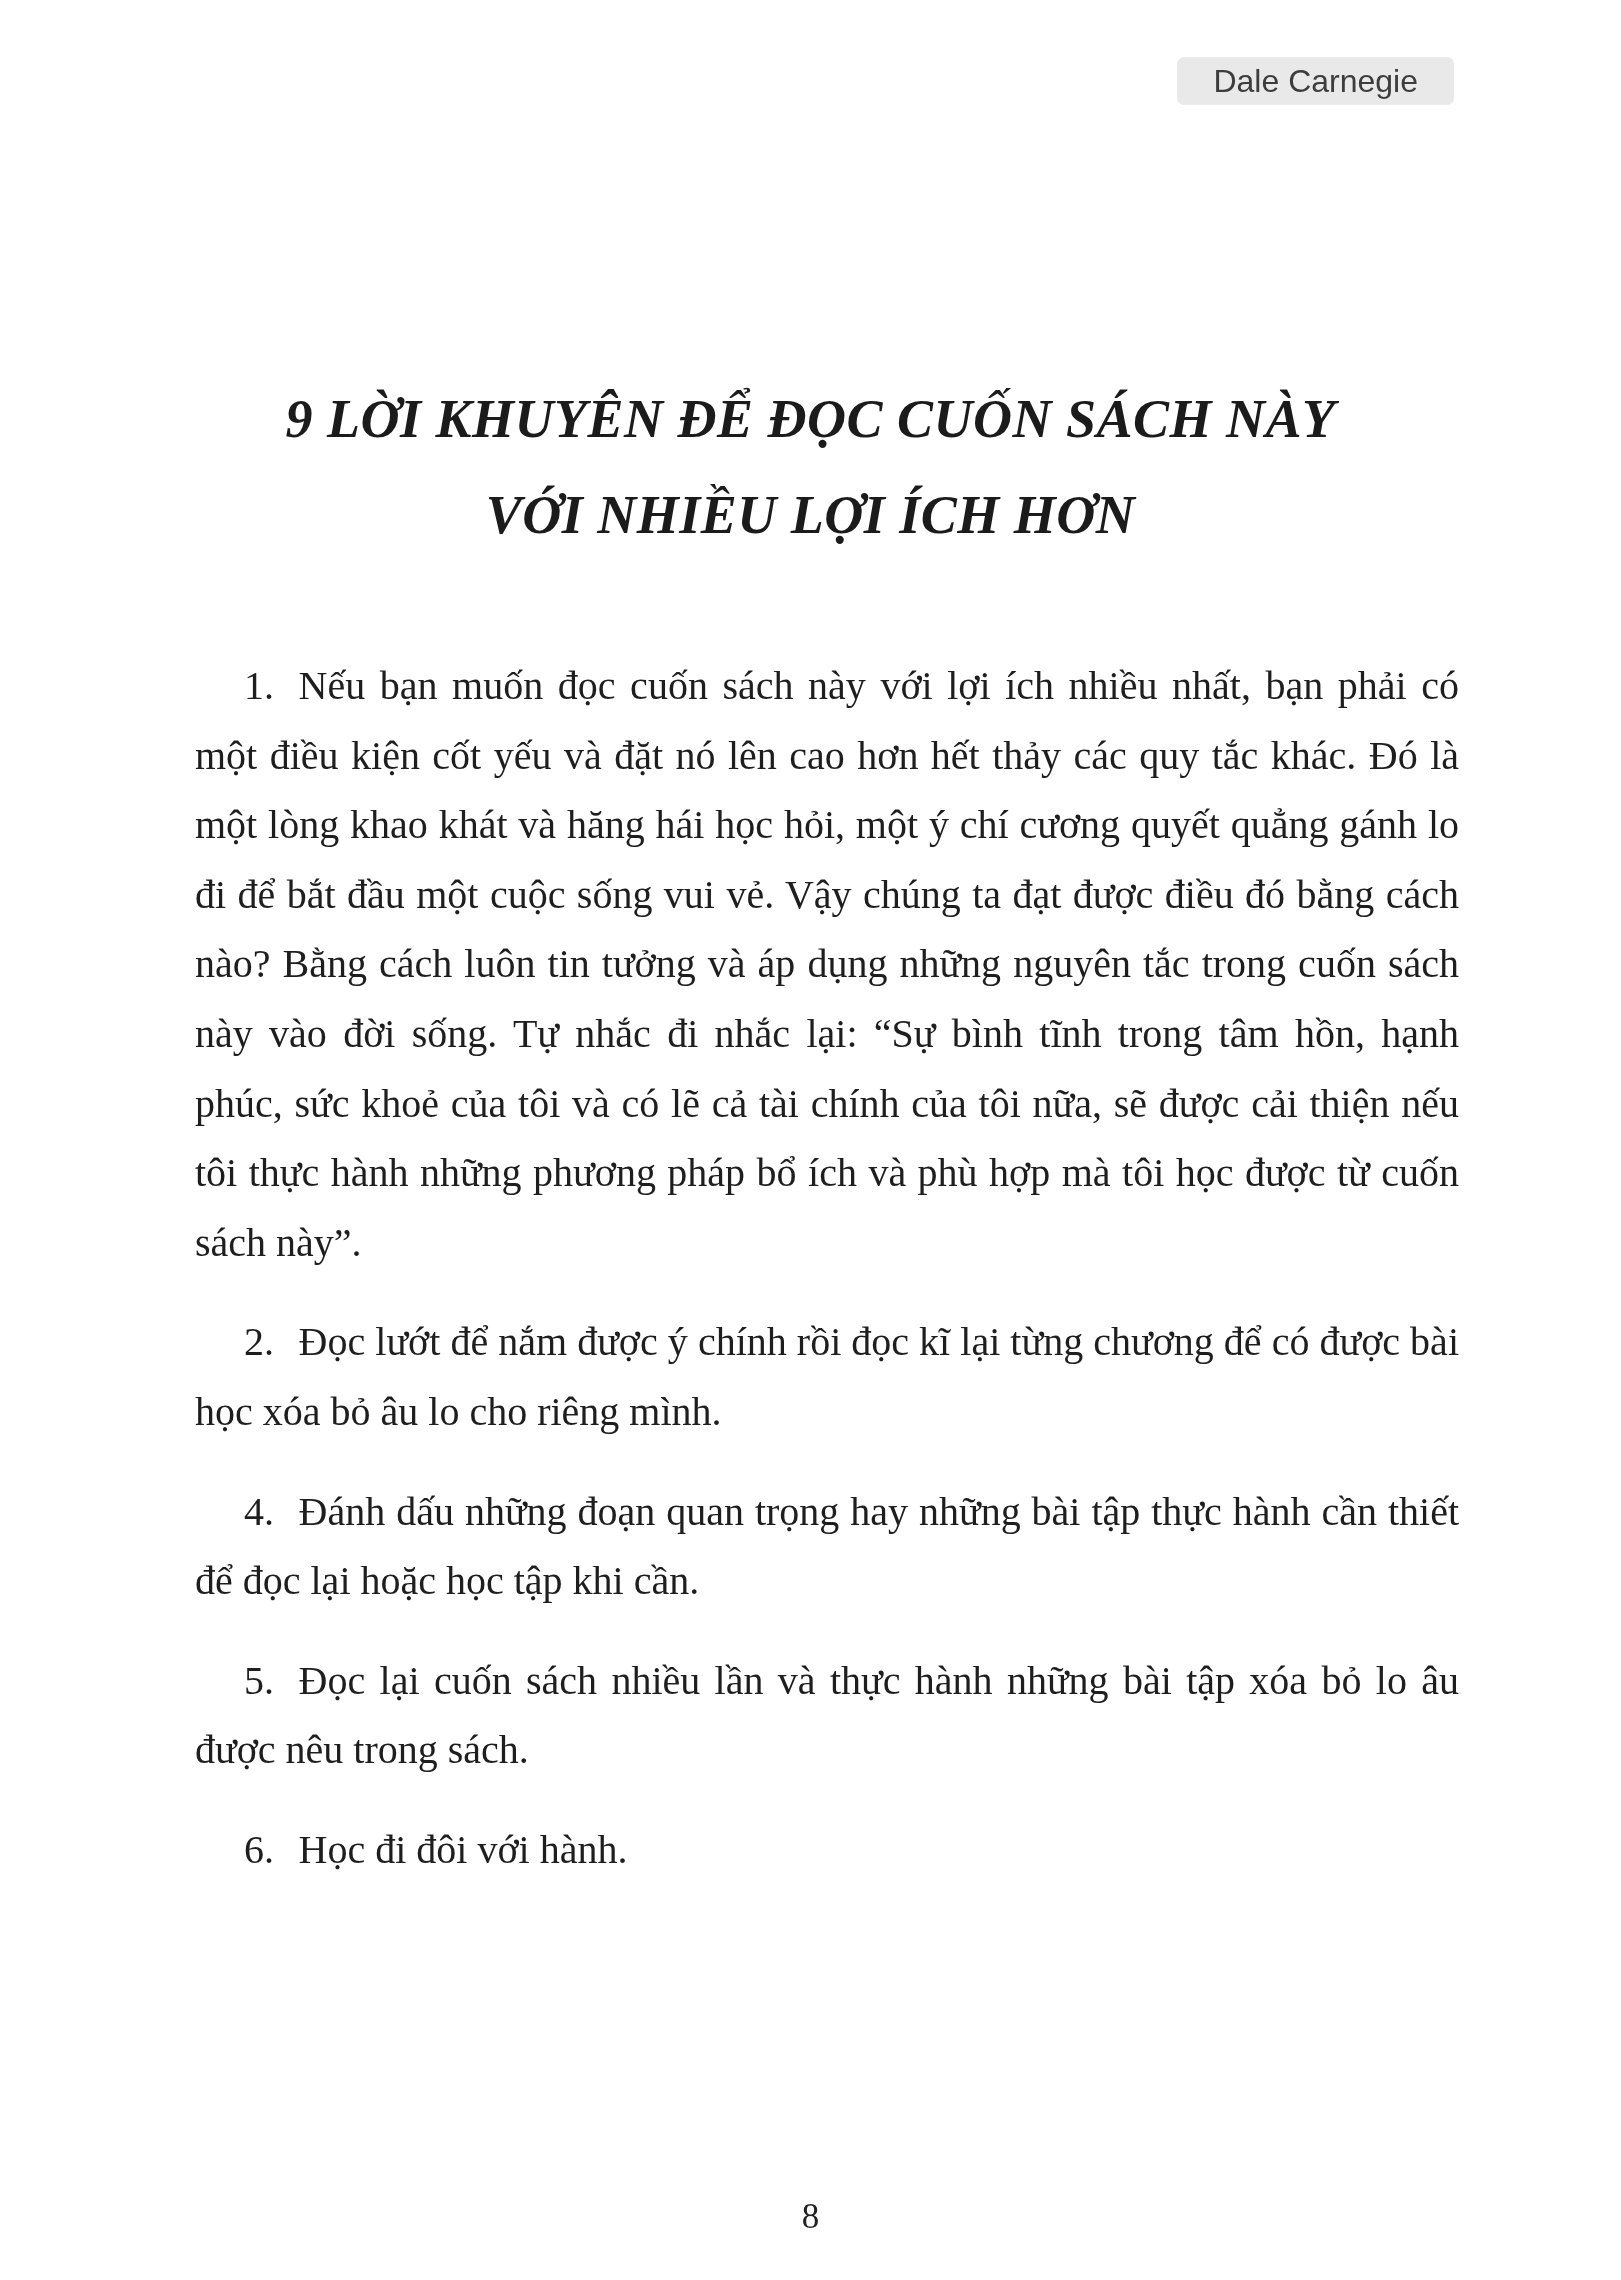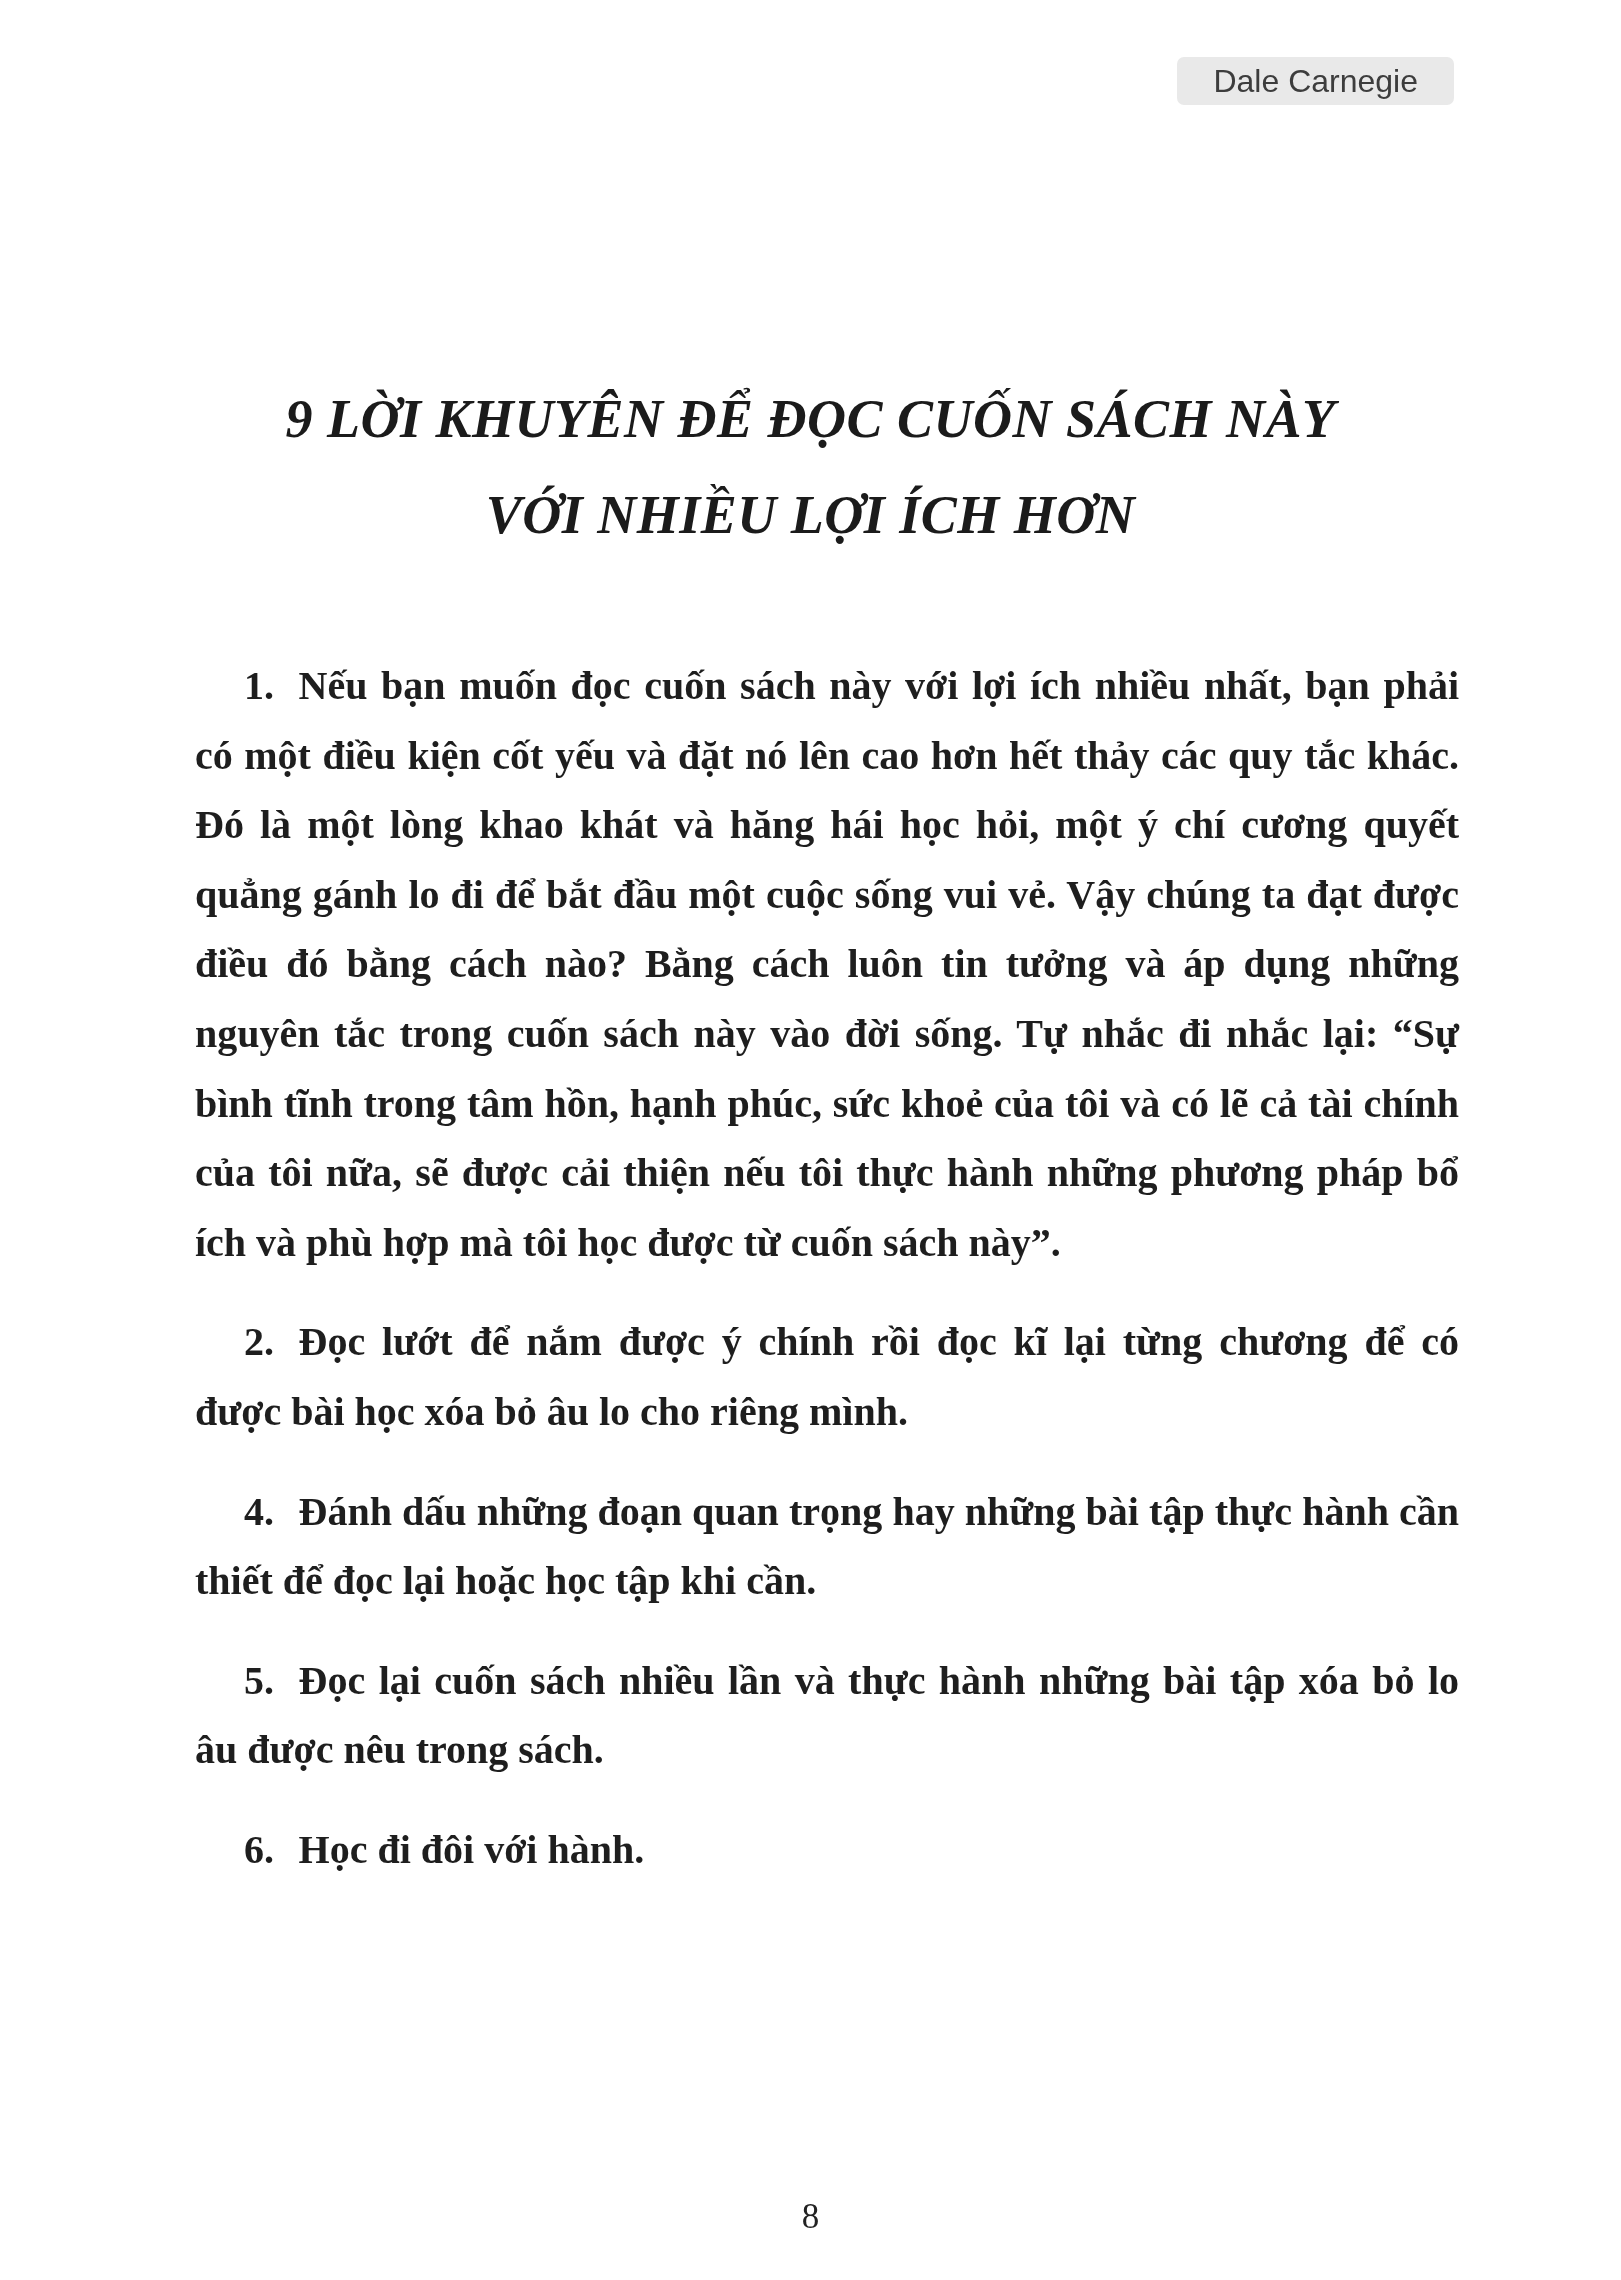--- a/index.html
+++ b/index.html
@@ -39,21 +39,20 @@
     line-height: 1.78;
     color: #1b1b1b;
     letter-spacing: 0.5px;
     font-style: italic;
   }
   .body-block {
     position: absolute;
     top: 651px;
     left: 195px;
     width: 1264px;
-    font-weight: bold;
   }
   .para {
     font-size: 40px;
     line-height: 1.74;
     text-align: justify;
     margin: 0 0 30px 0;
     text-indent: 49px;
     color: #1e1e1e;
   }
   .para .num {

